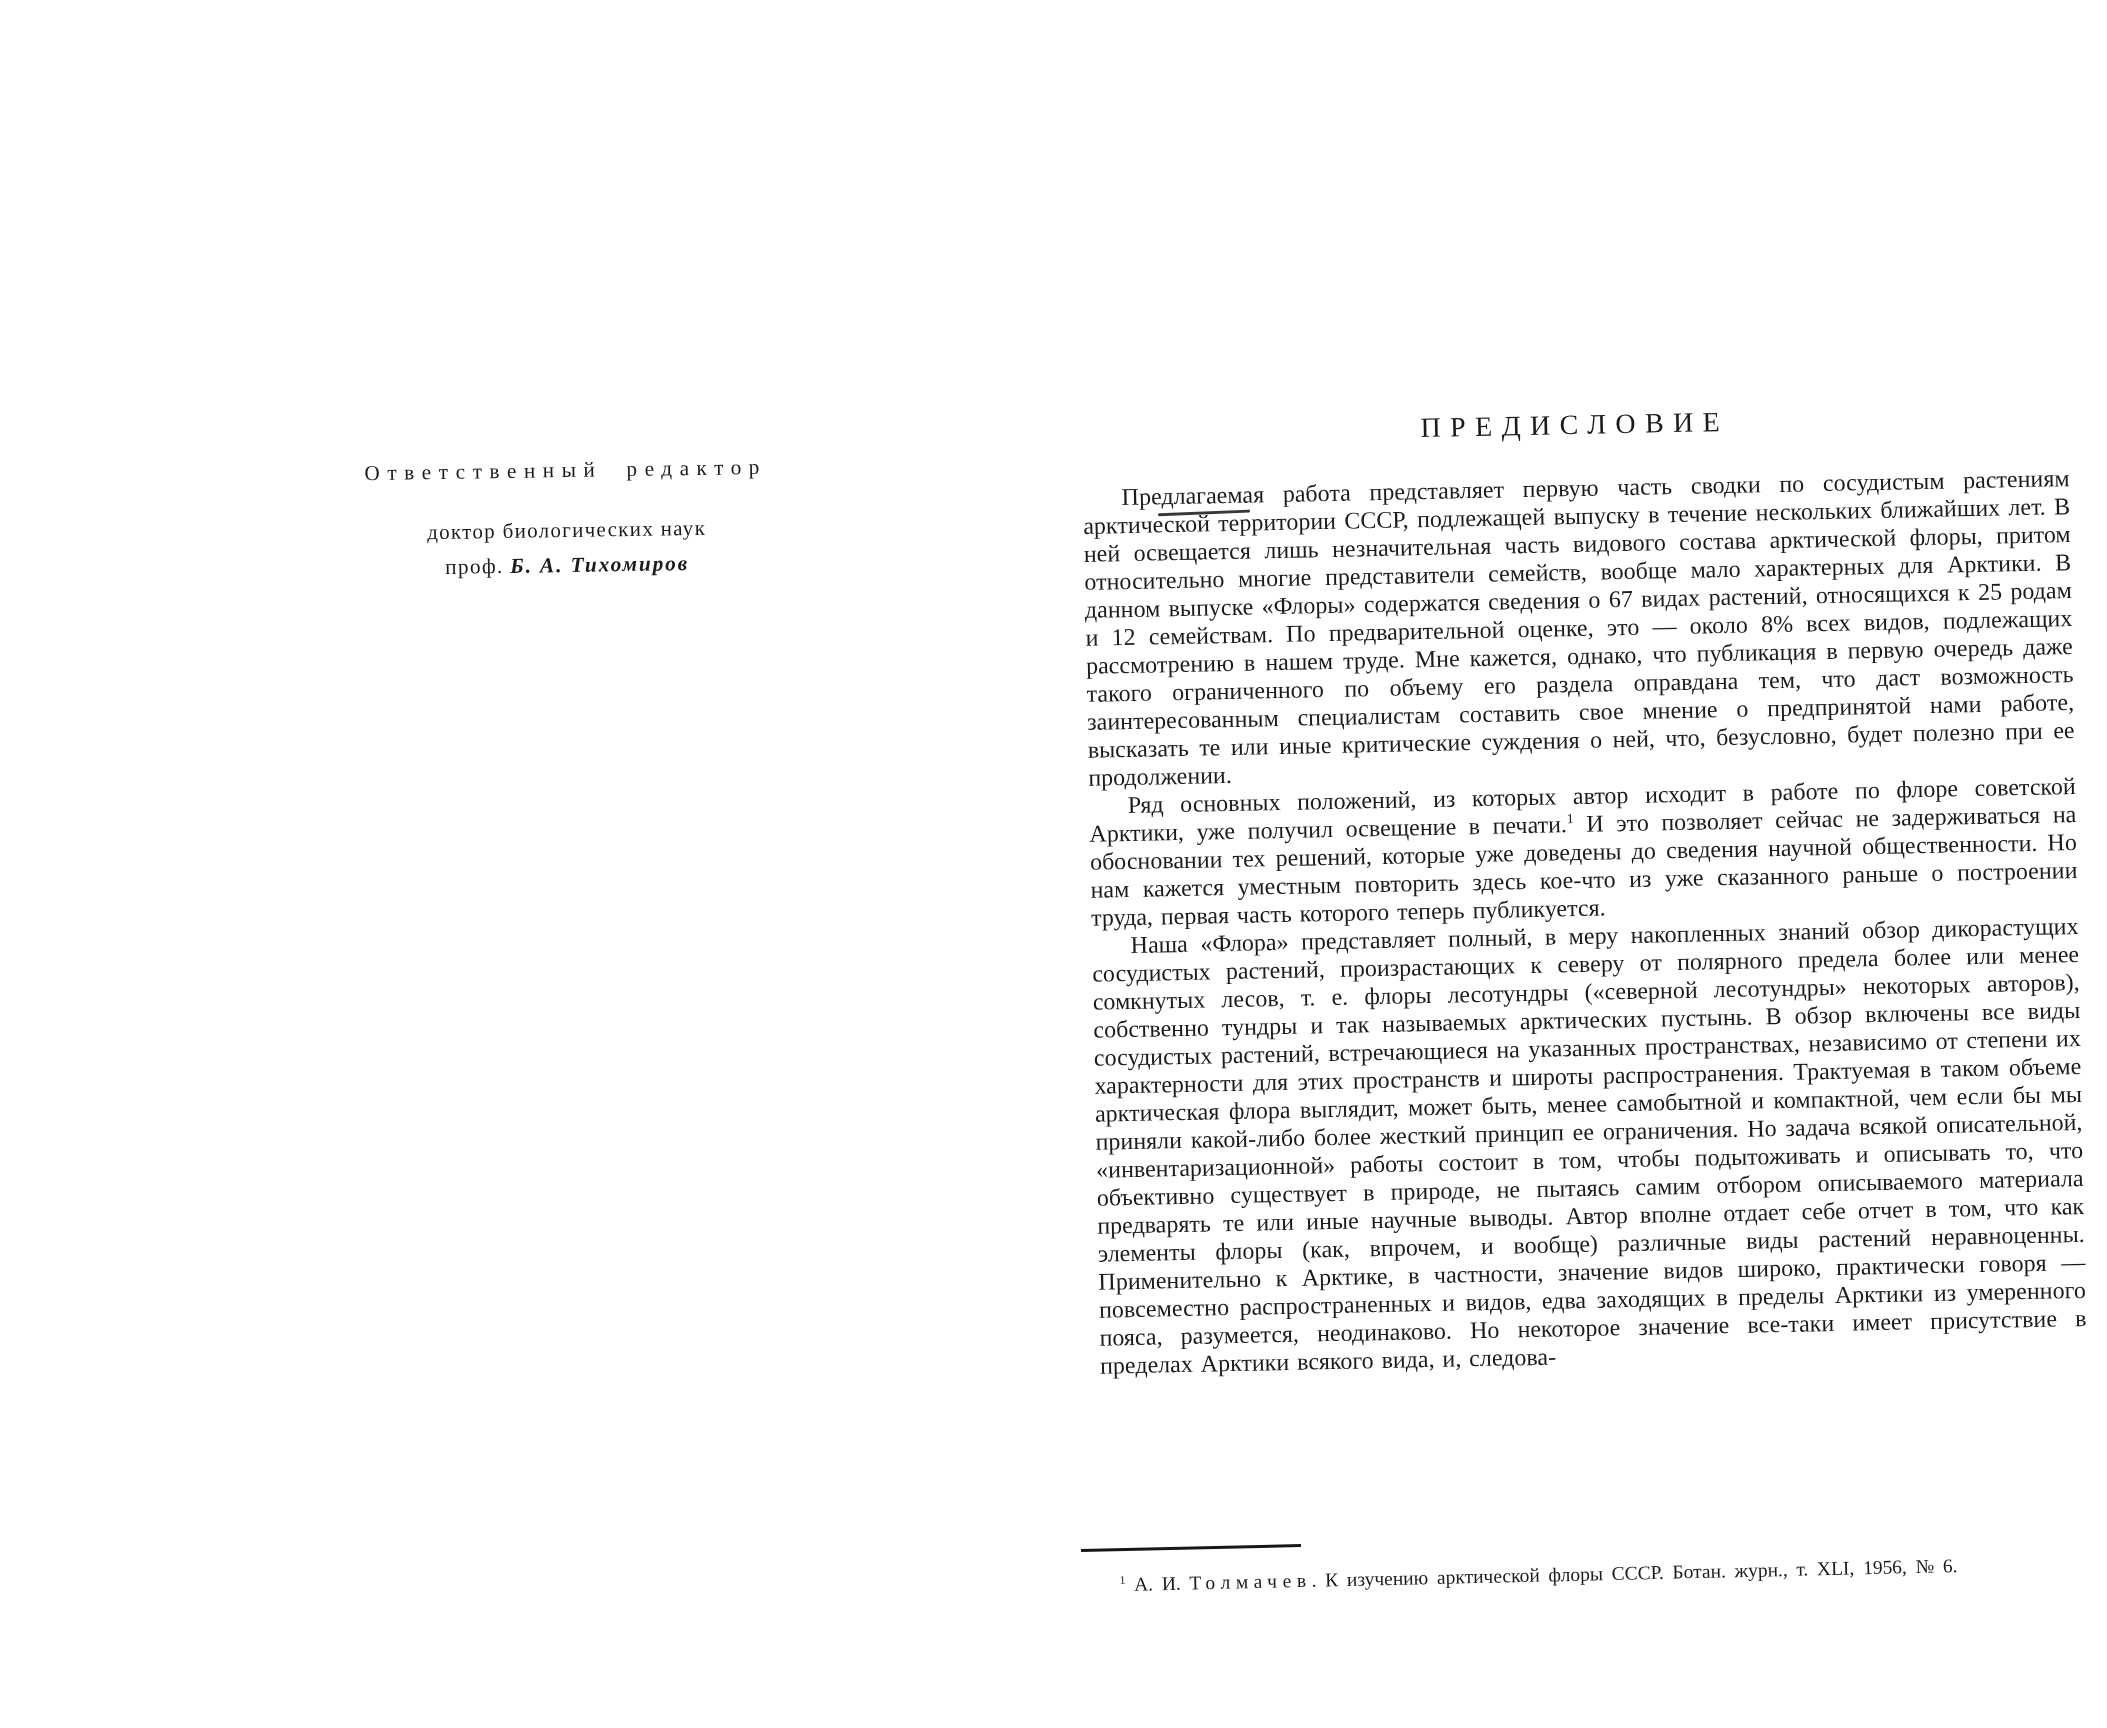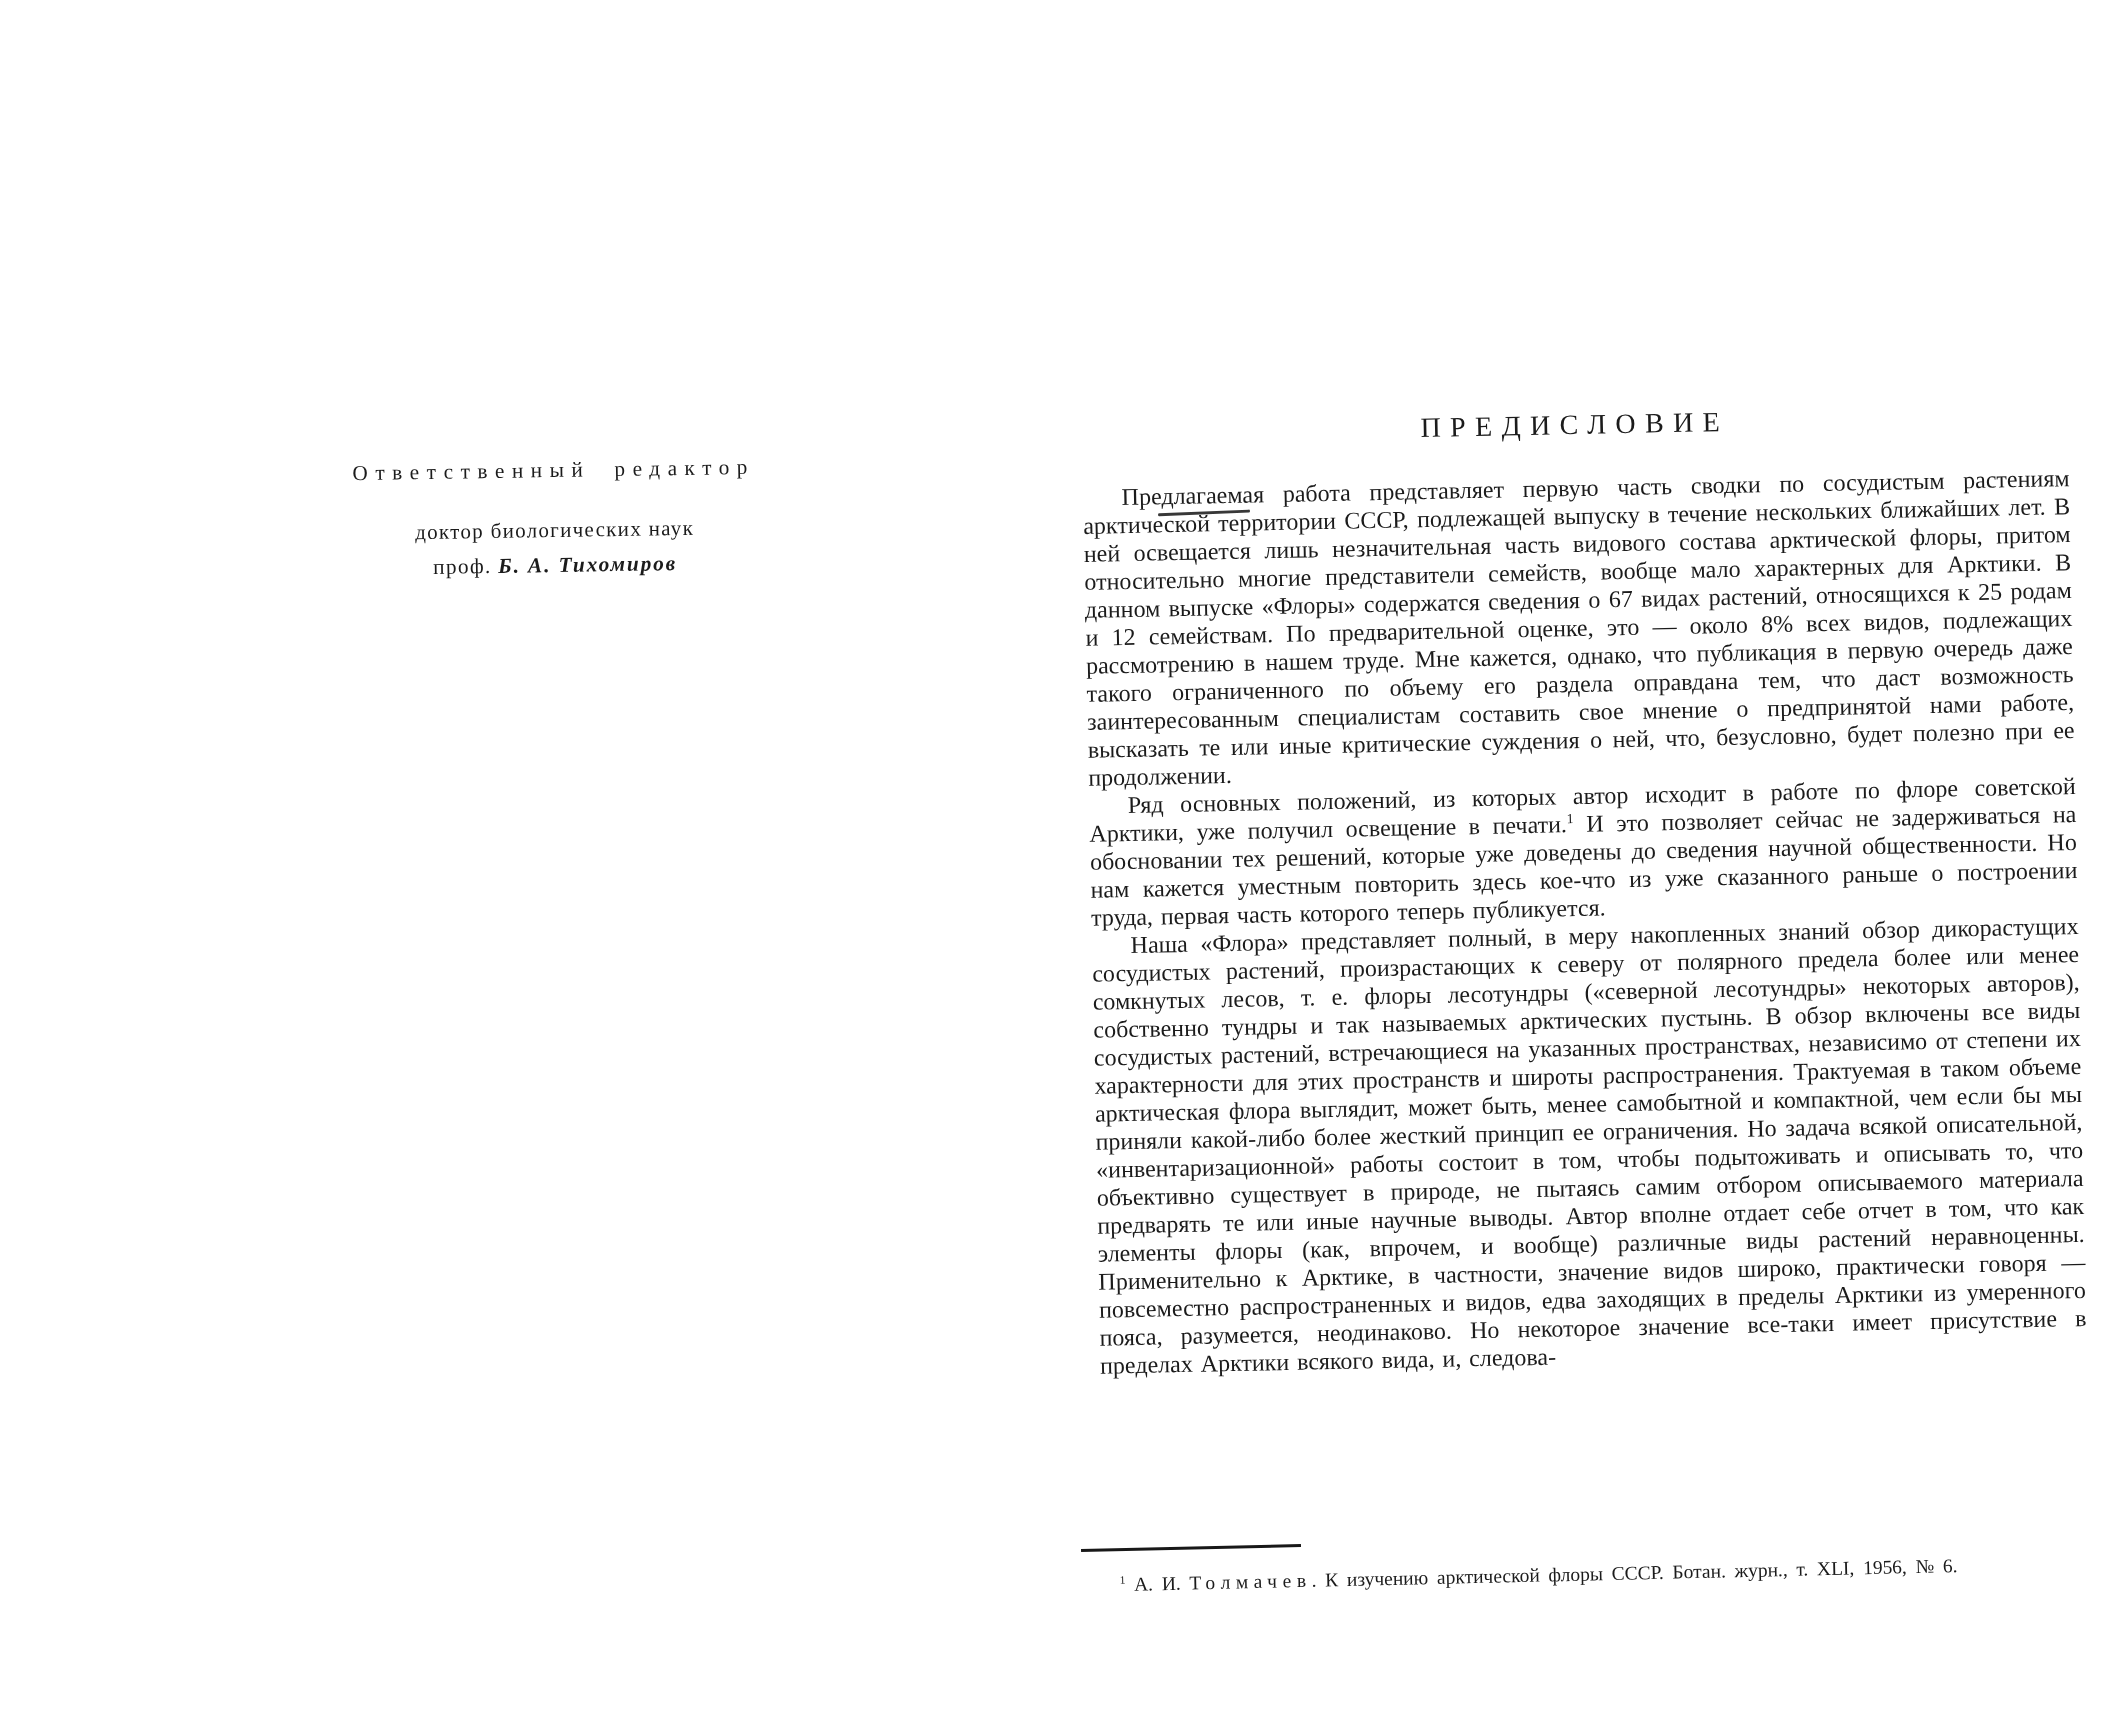--- a/index.html
+++ b/index.html
@@ -12,21 +12,21 @@
     width: 2108px;
     height: 1729px;
     background: #ffffff;
     overflow: hidden;
     font-family: "Liberation Serif", "DejaVu Serif", serif;
     color: #1b1b1b;
   }
   
   .left-page {
     position: absolute;
-    left: 4px; top: 0;
+    left: 16px; top: 0;
     width: 979px; height: 1729px;
   }
   .editor-block {
     position: absolute;
     left: 264px;
     top: 458px;
     width: 571px;
     text-align: center;
     transform: rotate(-0.9deg);
     transform-origin: center top;

